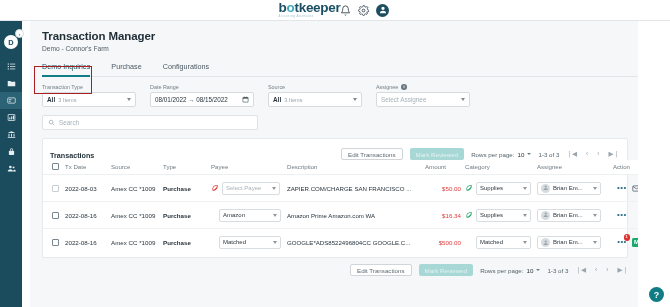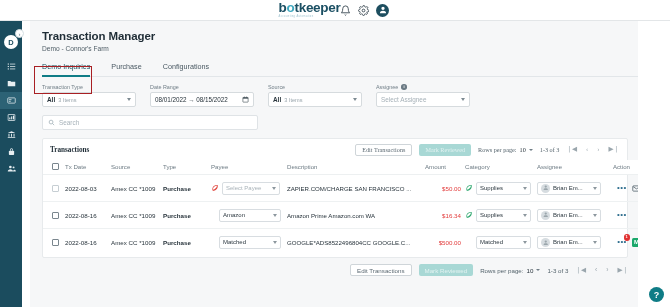--- a/index.html
+++ b/index.html
@@ -129,22 +129,22 @@
   .searchbar svg { width: 7px; height: 7px; fill: none; stroke: #8fa0a9; stroke-width: 2.2; }
   .searchbar span { font-size: 6.4px; color: #a7b2b9; }
 
   
   .card {
     margin: 8px 10px 0 12px; background: #ffffff;
     border: 1px solid #e7eaec; border-radius: 2px; height: 120px;
     display: flex; flex-direction: column;
   }
   .card-toolbar {
-    height: 21px; display: flex; align-items: center;
-    padding: 0 8px 0 7px; gap: 22px; flex-shrink: 0; font-family: Liberation Serif, serif;
+    height: 21px; display: flex; align-items: flex-end;
+    padding: 0 8px 0 7px; gap: 22px; flex-shrink: 0;
   }
   .card-title { font-size: 7.2px; font-weight: 700; color: #1f2d36; }
   .toolbar-right { margin-left: auto; display: flex; align-items: center; gap: 7px; }
   .btn-outline {
     height: 12px; padding: 0 6px; border: 1px solid #cfd5d9; border-radius: 2px;
     background: #ffffff; color: #5c6a73; font-size: 6.2px;
     display: flex; align-items: center;
   }
   .btn-teal {
     height: 12px; padding: 0 6px; border: none; border-radius: 2px;

